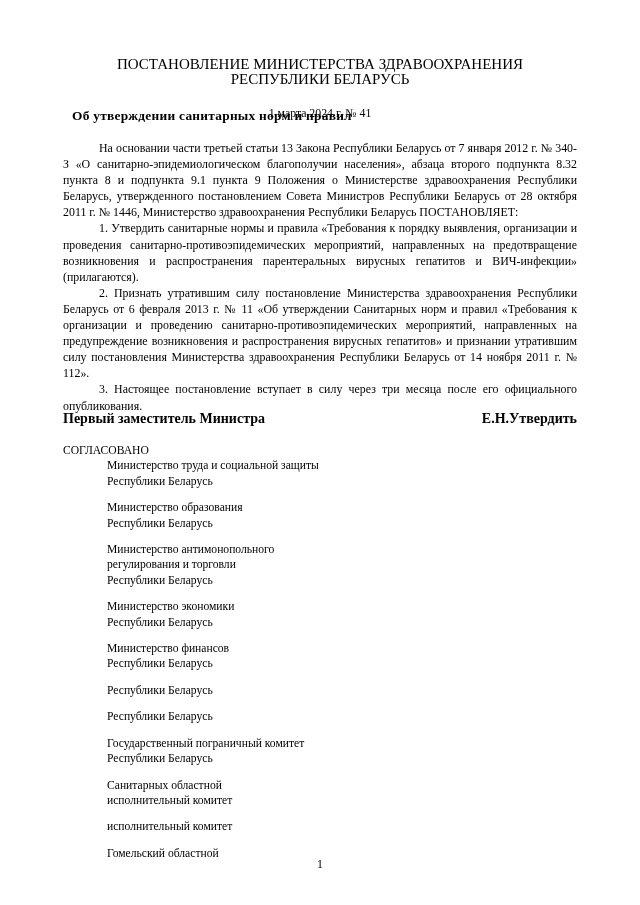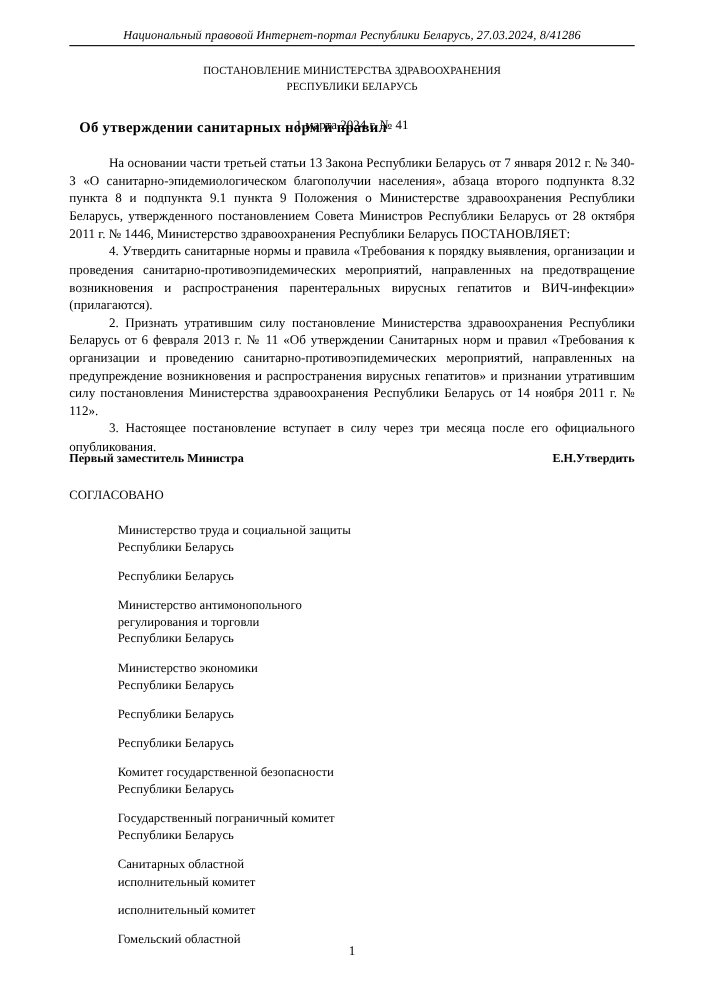--- a/index.html
+++ b/index.html
@@ -45,21 +45,21 @@
 
   
   .title-block {
     position: absolute;
     left: 63px;
     top: 57px;
     width: 514px;
     text-align: center;
   }
   .title-line {
-    font-size: 10px;
+    font-size: 15px;
     line-height: 15.2px;
     display: block;
   }
   .title-date {
     font-size: 11.8px;
     line-height: 15.2px;
     display: block;
     margin-top: 19px;
   }
 
@@ -92,36 +92,36 @@
 
   
   .signature-row {
     position: absolute;
     left: 63px;
     top: 411px;
     width: 514px;
     display: flex;
     justify-content: space-between;
     align-items: baseline;
-    font-size: 11px;
+    font-size: 14px;
     font-weight: bold;
     text-align: right;
   }
 
   
   .approvals {
     position: absolute;
     left: 63px;
     top: 443px;
     width: 330px;
   }
   .approval-heading {
     font-size: 11.6px;
     line-height: 15.4px;
-    margin: 0 0 16px 0;
+    margin: 0 0 0 0;
   }
   .approval-group {
     margin-top: 11px;
     margin-left: 44px;
   }
   .approval-group.first {
     margin-top: 0;
   }
   .approval-line {
     font-size: 11.6px;
@@ -137,71 +137,69 @@
     width: 640px;
     text-align: center;
     font-size: 11.9px;
   }
 </style>
 </head>
 <body>
 
 <div class="page">
 
-  <div class="doc-header">
-    <span class="doc-header-text">Национальный правовой Интернет-портал Республики Беларусь, 27.03.2024, 8/41286</span>
-  </div>
 
   <div class="title-block">
     <span class="title-line">ПОСТАНОВЛЕНИЕ МИНИСТЕРСТВА ЗДРАВООХРАНЕНИЯ</span>
     <span class="title-line">РЕСПУБЛИКИ БЕЛАРУСЬ</span>
     <span class="title-date">1 марта 2024 г. № 41</span>
   </div>
 
   <div class="doc-subject">Об утверждении санитарных норм и правил</div>
 
   <div class="body-block">
     <p class="para">На основании части третьей статьи 13 Закона Республики Беларусь от 7 января 2012 г. № 340-З «О санитарно-эпидемиологическом благополучии населения», абзаца второго подпункта 8.32 пункта 8 и подпункта 9.1 пункта 9 Положения о Министерстве здравоохранения Республики Беларусь, утвержденного постановлением Совета Министров Республики Беларусь от 28 октября 2011 г. № 1446, Министерство здравоохранения Республики Беларусь ПОСТАНОВЛЯЕТ:</p>
-    <p class="para">4. Утвердить санитарные нормы и правила «Требования к порядку выявления, организации и проведения санитарно-противоэпидемических мероприятий, направленных на предотвращение возникновения и распространения парентеральных вирусных гепатитов и ВИЧ-инфекции» (прилагаются).</p>
+    <p class="para">1. Утвердить санитарные нормы и правила «Требования к порядку выявления, организации и проведения санитарно-противоэпидемических мероприятий, направленных на предотвращение возникновения и распространения парентеральных вирусных гепатитов и ВИЧ-инфекции» (прилагаются).</p>
     <p class="para">2. Признать утратившим силу постановление Министерства здравоохранения Республики Беларусь от 6 февраля 2013 г. № 11 «Об утверждении Санитарных норм и правил «Требования к организации и проведению санитарно-противоэпидемических мероприятий, направленных на предупреждение возникновения и распространения вирусных гепатитов» и признании утратившим силу постановления Министерства здравоохранения Республики Беларусь от 14 ноября 2011 г. № 112».</p>
     <p class="para">3. Настоящее постановление вступает в силу через три месяца после его официального опубликования.</p>
   </div>
 
   <div class="signature-row">
     <span>Первый заместитель Министра</span>
     <span>Е.Н.Утвердить</span>
   </div>
 
   <div class="approvals">
     <div class="approval-heading">СОГЛАСОВАНО</div>
     <div id="approvals-list">
         <div class="approval-group first" style="margin-top: 0px;">
           <span class="approval-line">Министерство труда и социальной защиты</span>
           <span class="approval-line">Республики Беларусь</span>
         </div>
         <div class="approval-group">
+          <span class="approval-line">Министерство образования</span>
           <span class="approval-line">Республики Беларусь</span>
         </div>
         <div class="approval-group">
           <span class="approval-line">Министерство антимонопольного</span>
           <span class="approval-line">регулирования и торговли</span>
           <span class="approval-line">Республики Беларусь</span>
         </div>
         <div class="approval-group">
           <span class="approval-line">Министерство экономики</span>
           <span class="approval-line">Республики Беларусь</span>
         </div>
         <div class="approval-group">
-          <span class="approval-line">Республики Беларусь</span>
-        </div>
-        <div class="approval-group">
-          <span class="approval-line">Республики Беларусь</span>
-        </div>
-        <div class="approval-group">
-          <span class="approval-line">Комитет государственной безопасности</span>
+          <span class="approval-line">Министерство финансов</span>
+          <span class="approval-line">Республики Беларусь</span>
+        </div>
+        <div class="approval-group">
+          <span class="approval-line">Республики Беларусь</span>
+        </div>
+        <div class="approval-group">
           <span class="approval-line">Республики Беларусь</span>
         </div>
         <div class="approval-group">
           <span class="approval-line">Государственный пограничный комитет</span>
           <span class="approval-line">Республики Беларусь</span>
         </div>
         <div class="approval-group">
           <span class="approval-line">Санитарных областной</span>
           <span class="approval-line">исполнительный комитет</span>
         </div>

